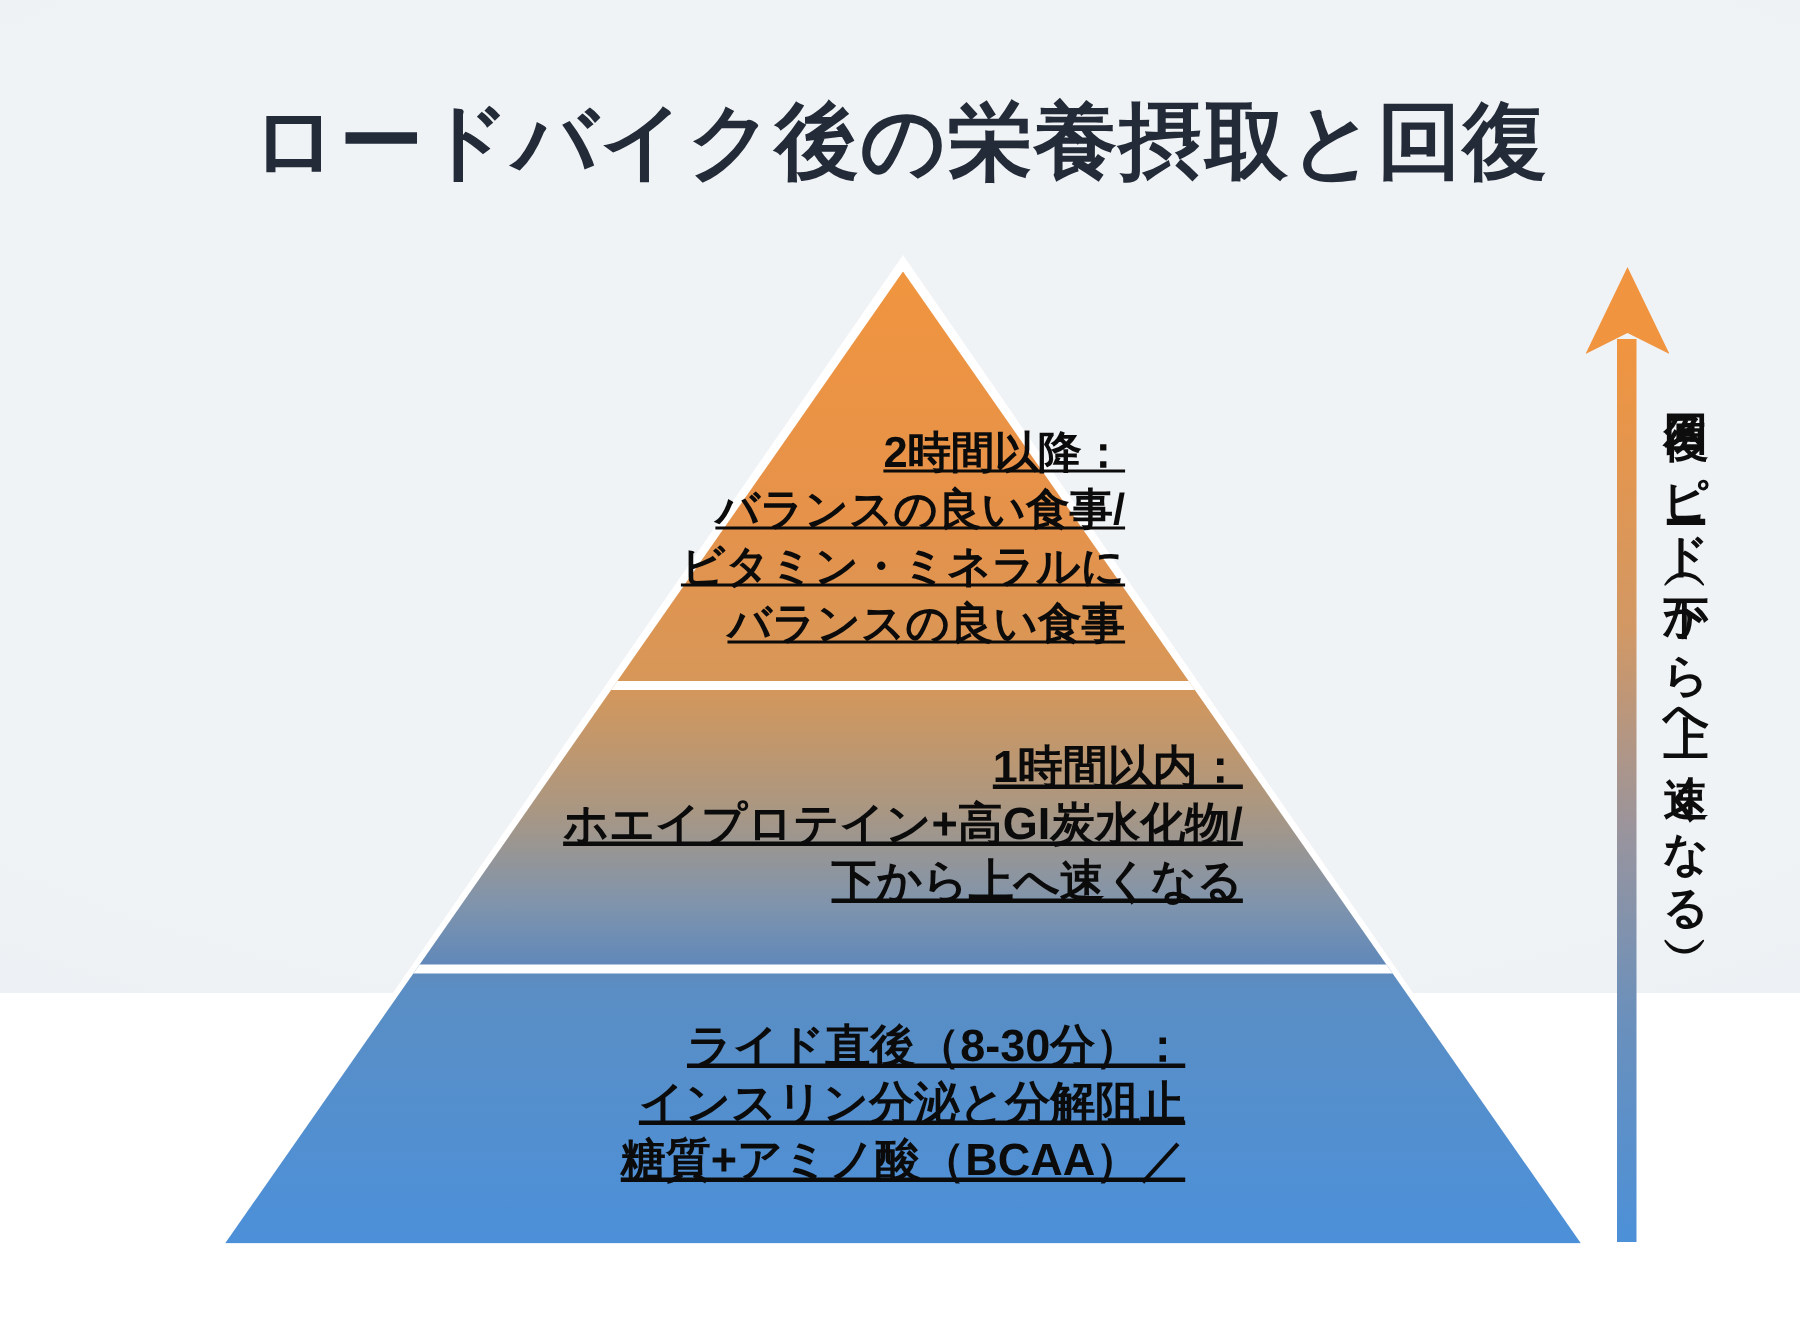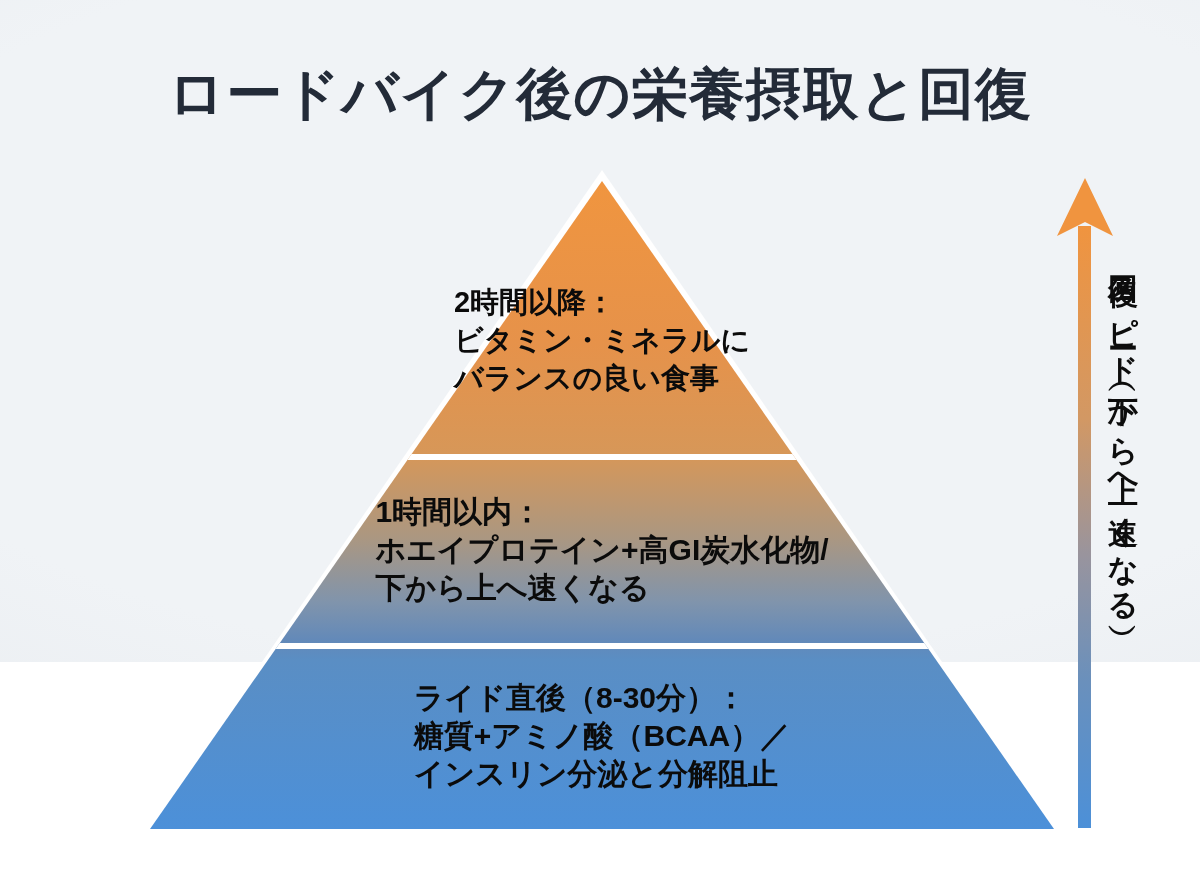--- a/index.html
+++ b/index.html
@@ -73,25 +73,26 @@
     background: #ffffff;
   }
   .sep-1 { top: 273px; }
   .sep-2 { top: 462px; }
 
   
   .tier-text {
     position: absolute;
     left: 602px;
     transform: translateX(-50%);
-    text-align: left;
+    text-align: right;
     white-space: nowrap;
     color: #0b0b0b;
     font-weight: 800;
     line-height: 38px;
+    text-decoration: underline;
   }
   .tier-1 { top: 283px; font-size: 29px; }
   .tier-2 { top: 493px; font-size: 30px; }
   .tier-3 { top: 679px; font-size: 30px; }
 
   
   .arrow-head {
     position: absolute;
     left: 1057px;
     top: 178px;
@@ -138,34 +139,35 @@
 
   <div class="pyramid-wrap">
     <div class="pyr-outline"></div>
     <div class="pyr-fill">
       <div class="sep sep-1"></div>
       <div class="sep sep-2"></div>
     </div>
 
     <div class="tier-text tier-1">
       <div>2時間以降：</div>
+      <div>バランスの良い食事/</div>
       <div>ビタミン・ミネラルに</div>
       <div>バランスの良い食事</div>
     </div>
 
     <div class="tier-text tier-2">
       <div>1時間以内：</div>
       <div>ホエイプロテイン+高GI炭水化物/</div>
       <div>下から上へ速くなる</div>
     </div>
 
     <div class="tier-text tier-3">
       <div>ライド直後（8-30分）：</div>
+      <div>インスリン分泌と分解阻止</div>
       <div>糖質+アミノ酸（BCAA）／</div>
-      <div>インスリン分泌と分解阻止</div>
     </div>
   </div>
 
   <div>
     <div class="arrow-shaft"></div>
     <div class="arrow-head"></div>
   </div>
 
   <div class="axis-label">回復スピード（下から上へ速くなる）</div>
 

